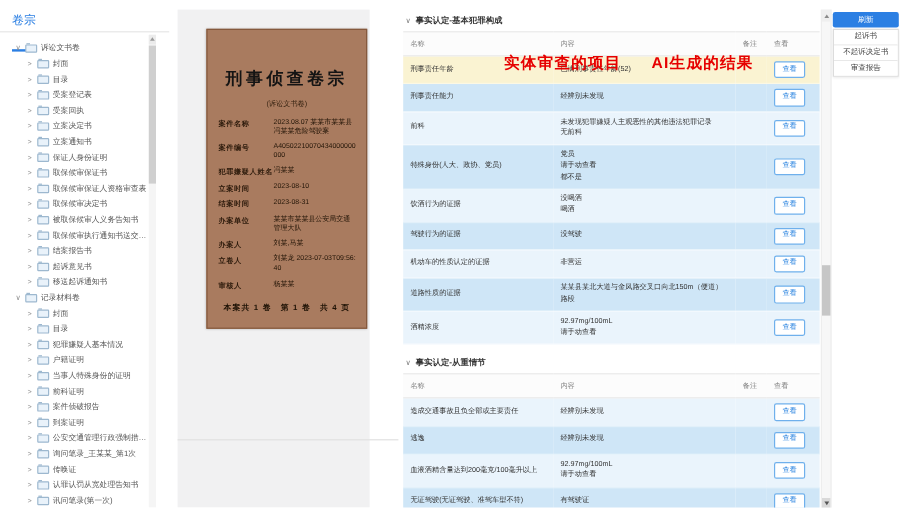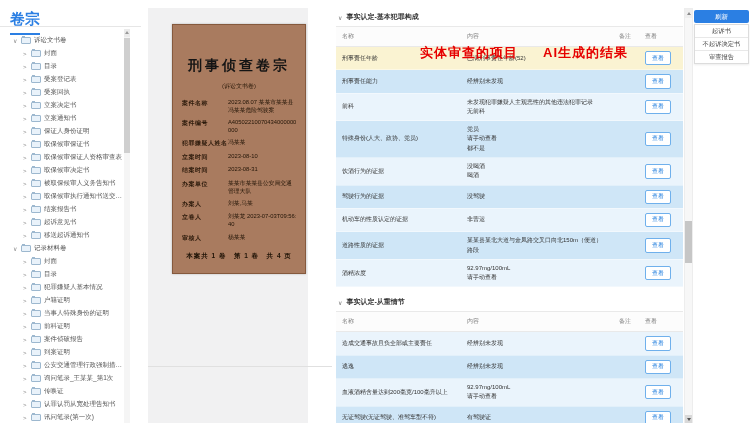--- a/index.html
+++ b/index.html
@@ -3,22 +3,22 @@
 <meta charset="utf-8">
 <style>
   html,body{margin:0;padding:0;}
   body{
     width:750px;height:423px;overflow:hidden;position:relative;
     background:#fff;font-family:"Liberation Sans","DejaVu Sans",sans-serif;
     -webkit-font-smoothing:antialiased;
   }
   
   .sidebar{position:absolute;left:0;top:0;width:146px;height:423px;background:#fff;}
-  .sidebar-tab{position:absolute;left:10px;top:10px;color:#2b7fe3;font-size:15px;font-weight:bold;
-    padding-bottom:4px;border-bottom:2px solid #2b7fe3;}
+  .sidebar-tab{position:absolute;left:10px;top:10px;color:#2b7fe3;font-size:10px;font-weight:normal;
+    padding-bottom:17px;border-bottom:2px solid #2b7fe3;}
   .sidebar-divider{position:absolute;left:0;top:26px;width:141px;border-bottom:1px solid #e6e6e6;}
   .tree{position:absolute;left:13px;top:34px;width:110px;font-size:6.5px;color:#555;}
   .tree-row{display:flex;align-items:center;height:13px;white-space:nowrap;overflow:hidden;cursor:default;}
   .tree-row.child{margin-left:10px;}
   .caret{width:8px;color:#8a8a8a;font-size:6px;flex:0 0 8px;}
   .folder{flex:0 0 8px;width:7px;height:5px;background:#e9f2fa;border:1px solid #9db8cf;
     border-radius:1px;position:relative;margin-right:3px;}
   .folder:before{content:"";position:absolute;left:0;top:-2px;width:3px;height:1px;
     background:#9db8cf;}
   .tree-label{overflow:hidden;text-overflow:ellipsis;}

